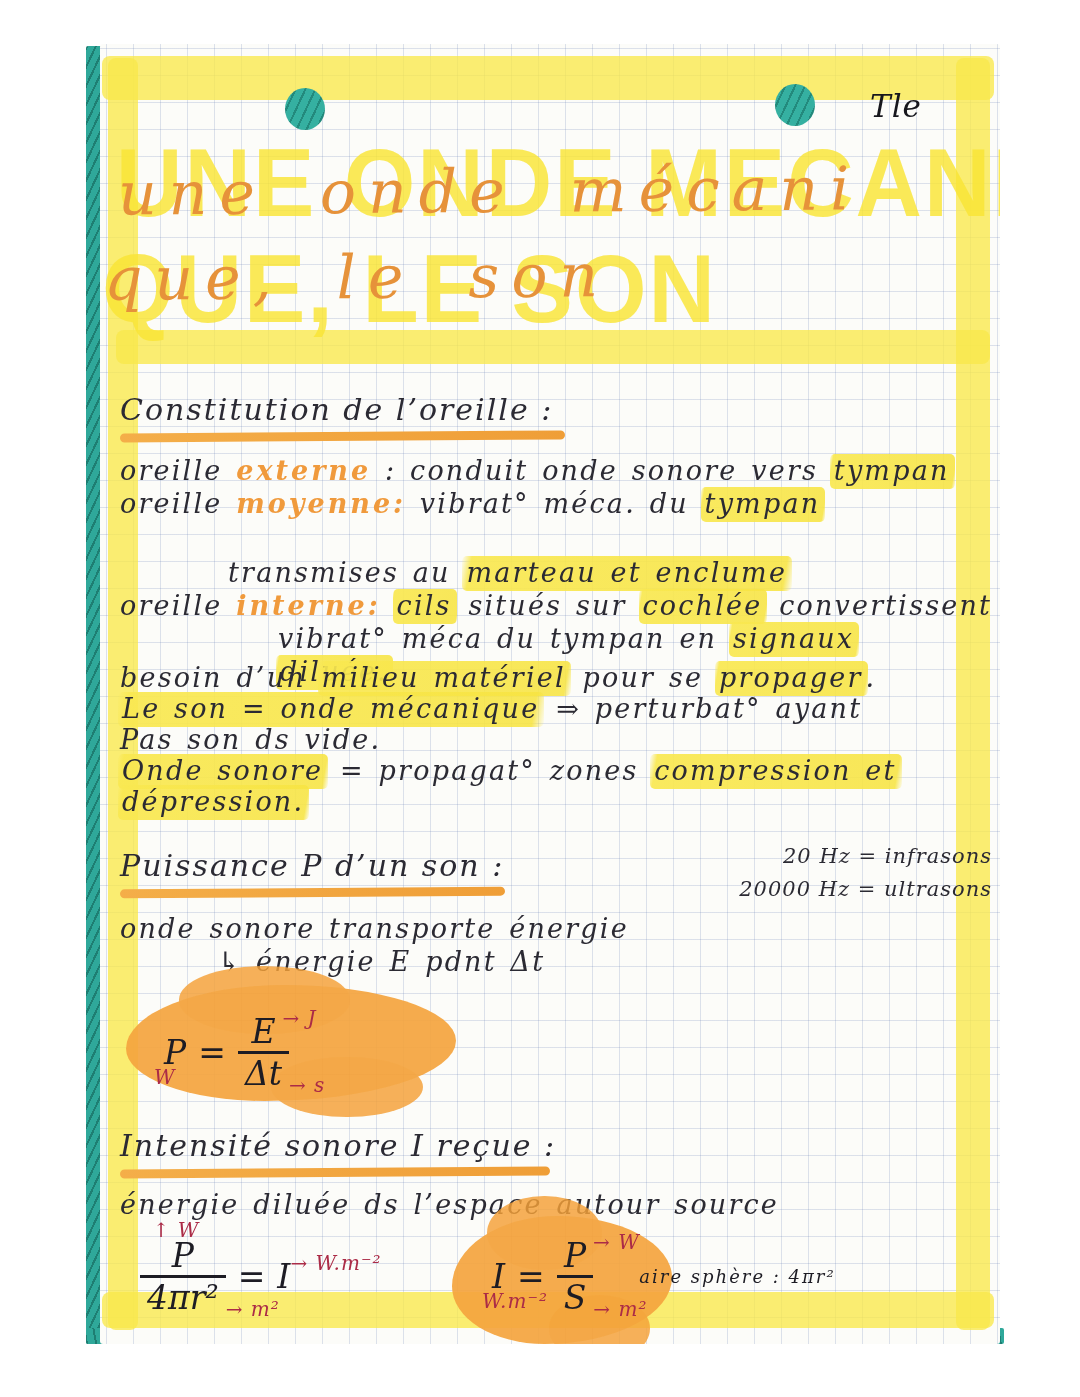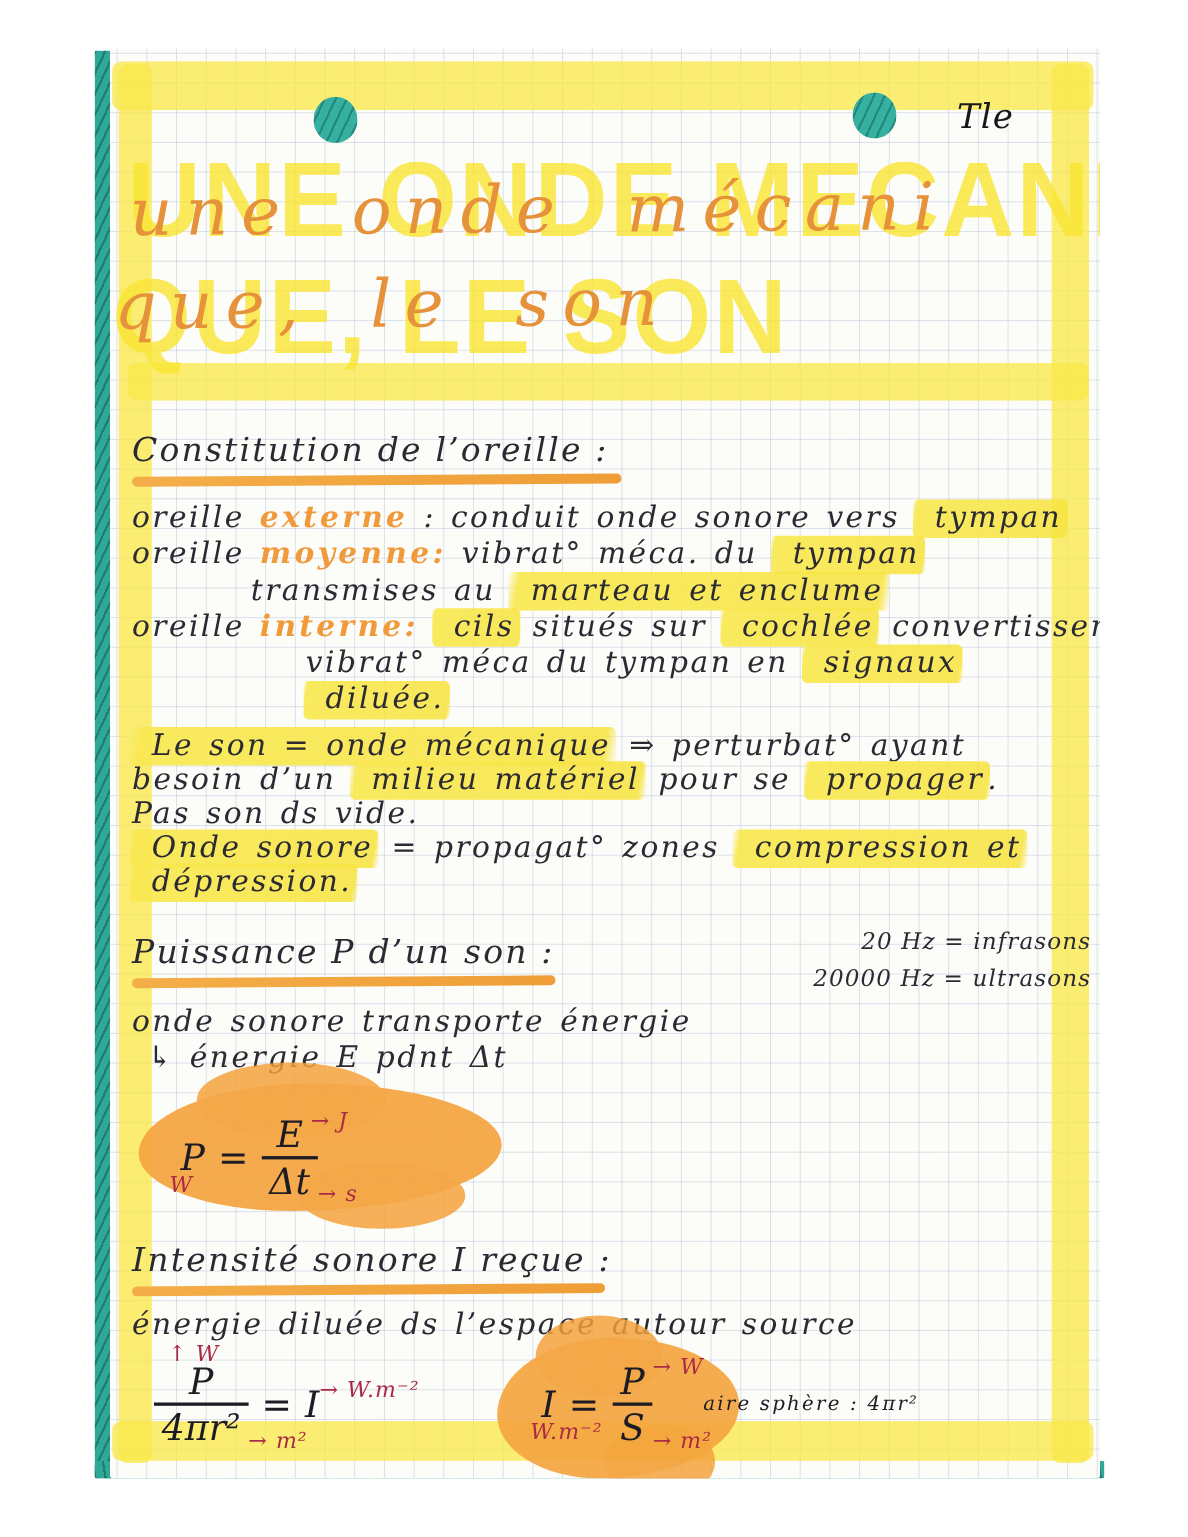--- a/index.html
+++ b/index.html
@@ -47,21 +47,21 @@
   
   .hw{font-style:italic;color:#2b2a33;}
   .section{position:absolute;left:20px;}
   .hw-heading{font-size:30px;letter-spacing:2px;white-space:nowrap;}
   .underline-bar{height:9px;background:linear-gradient(90deg,#f4ae49,#ef9e37);border-radius:6px;margin-top:5px;transform:rotate(-.4deg);}
   .lines{font-size:27px;letter-spacing:2.2px;word-spacing:3px;}
   .hw-line{white-space:nowrap;}
   .lh33 .hw-line{line-height:33px;}
   .lh31 .hw-line{line-height:31px;}
   .seg-hl{background:linear-gradient(100deg,rgba(249,232,81,0) 0,rgba(249,232,81,.92) 3%,rgba(247,228,66,.88) 97%,rgba(249,232,81,0) 100%);
-    border-radius:5px;padding:1px 5px 3px 20px;margin:0 -2px;}
+    border-radius:5px;padding:1px 5px 3px 4px;margin:0 -2px;}
   .seg-accent{color:#f09a3c;font-weight:bold;letter-spacing:3px;}
 
   .sidenotes{position:absolute;right:8px;top:796px;text-align:right;font-size:21px;letter-spacing:1px;line-height:33px;white-space:nowrap;}
 
   
   .blob{position:absolute;background:#f5a53f;opacity:.92;border-radius:48% 52% 58% 42% / 55% 48% 52% 45%;}
   .blob::before,.blob::after{content:"";position:absolute;background:#f4a138;border-radius:50%;opacity:.9;}
   .blob::before{width:52%;height:58%;top:-16%;left:16%;}
   .blob::after{width:46%;height:52%;bottom:-14%;right:10%;}
   .blob-p{left:26px;top:941px;width:330px;height:116px;}
@@ -109,45 +109,45 @@
     <div class="title-script ts1">une onde mécani</div>
     <div class="title-script ts2">que, le son</div>
 
     <div class="section hw" style="top:348px;">
       <div class="hw-heading">Constitution de l’oreille :</div>
       <div class="underline-bar" style="width:445px;"></div>
     </div>
     <div class="section hw lines lh33" style="top:410px;">
         <div class="hw-line"><span>oreille </span><span class="seg-accent">externe</span><span> : </span><span>conduit onde sonore vers </span><span class="seg-hl">tympan</span></div>
         <div class="hw-line"><span>oreille </span><span class="seg-accent">moyenne:</span><span> vibrat° méca. du </span><span class="seg-hl">tympan</span></div>
-        <div class="hw-line" style="padding-left: 108px;"><span>transmises au </span><span class="seg-hl">marteau et enclume</span></div>
+        <div class="hw-line" style="padding-left: 108px; margin-top: 36px;"><span>transmises au </span><span class="seg-hl">marteau et enclume</span></div>
         <div class="hw-line"><span>oreille </span><span class="seg-accent">interne:</span><span> </span><span class="seg-hl">cils</span><span> situés sur </span><span class="seg-hl">cochlée</span><span> convertissent</span></div>
         <div class="hw-line" style="padding-left: 158px;"><span>vibrat° méca du tympan en </span><span class="seg-hl">signaux</span></div>
         <div class="hw-line" style="padding-left: 158px;"><span class="seg-hl">diluée.</span></div>
       </div>
 
     <div class="section hw lines lh31" style="top:618px;">
+        <div class="hw-line"><span>besoin d’un </span><span class="seg-hl">milieu matériel</span><span> pour se </span><span class="seg-hl">propager</span><span>.</span></div>
         <div class="hw-line"><span class="seg-hl">Le son = onde mécanique</span><span> ⇒ perturbat° ayant</span></div>
-        <div class="hw-line"><span>besoin d’un </span><span class="seg-hl">milieu matériel</span><span> pour se </span><span class="seg-hl">propager</span><span>.</span></div>
         <div class="hw-line"><span>Pas son ds vide.</span></div>
         <div class="hw-line"><span class="seg-hl">Onde sonore</span><span> = propagat° zones </span><span class="seg-hl">compression et</span></div>
         <div class="hw-line"><span class="seg-hl">dépression.</span></div>
       </div>
 
     <div class="section hw" style="top:804px;">
       <div class="hw-heading">Puissance P d’un son :</div>
       <div class="underline-bar" style="width:385px;"></div>
     </div>
     <div class="sidenotes hw">
       <div class="hw-line">20 Hz = infrasons</div>
       <div class="hw-line">20000 Hz = ultrasons</div>
     </div>
     <div class="section hw lines lh33" style="top:868px;">
         <div class="hw-line"><span>onde sonore transporte énergie</span></div>
-        <div class="hw-line" style="padding-left: 14px;"><span>↳ énergie E pdnt Δt</span></div>
+        <div class="hw-line" style="padding-left: 14px; text-align: center;"><span>↳ énergie E pdnt Δt</span></div>
       </div>
 
     <div class="blob blob-p"></div>
     <div class="formula fx-p">
       <span class="f-rel">
         <span>P</span>
         <span class="f-red f-below">W</span>
       </span>
       <span>=</span>
       <span class="frac">

